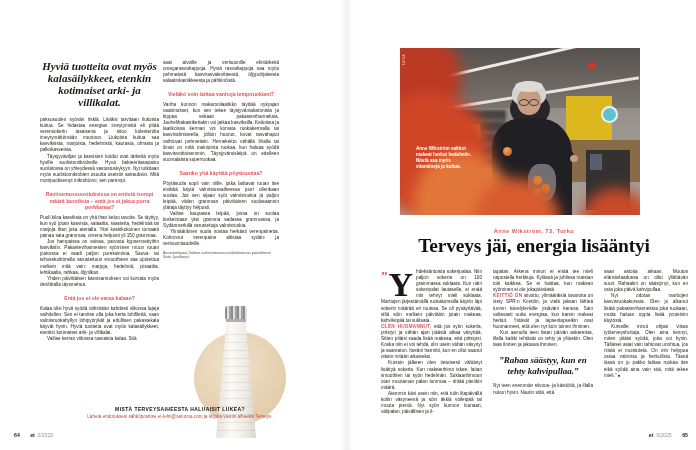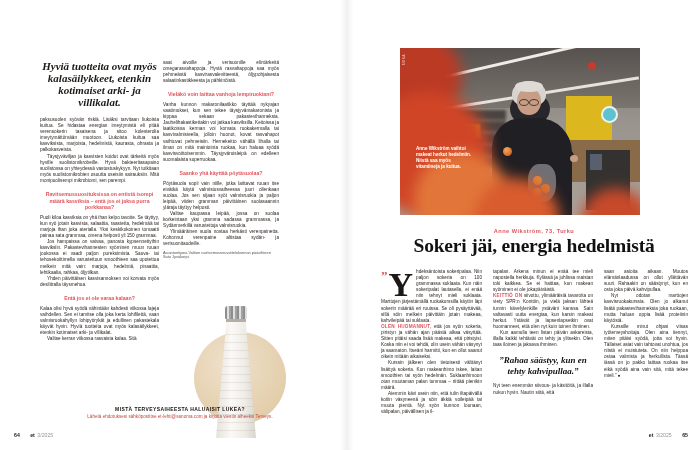--- a/index.html
+++ b/index.html
@@ -183,21 +183,21 @@
       <div class="fz fz3"></div>
       <div class="fz fz1"></div>
       <div class="fz fz2"></div>
       <div class="fz fz4"></div>
       <div class="fz fz5"></div>
       <figcaption class="photo-caption">Anne Wikström vaihtoi makeat herkut hedelmiin. Niistä saa myös vitamiineja ja kuitua.</figcaption>
       <div class="photo-credit">MIIKA</div>
     </figure>
 
     <div class="byline">Anne Wikström, 73, Turku</div>
-    <h1 class="headline">Sokeri jäi, energia hedelmistä</h1>
+    <h1 class="headline">Terveys jäi, energia lisääntyi</h1>
 
     <div class="rp-col rp-col1">
       <p class="b noind">
         <span class="dropwrap"><span class="openq">”</span><span class="dropcap">Y</span></span><span>hdeksäntoista sokeripalaa. Niin paljon sokeria on 100 grammassa suklaata. Kun näin sokeripalat lautasella, ei enää niin tehnyt mieli suklaata. Marttojen järjestämällä ruokakurssilla käytiin läpi sokerin määrää eri ruuissa. Se oli pysäyttävää, sillä söin melkein päivittäin jotain makeaa, kahvileipää tai suklaata.</span>
       </p>
       <p class="b noind">
         <span class="leadin">OLEN HUOMANNUT,</span>
         <span>että jos syön sokeria, piristyn ja vähän ajan päästä alkaa väsyttää. Sitten pitäisi saada lisää makeaa, että piristyisi. Koska niin ei voi tehdä, olin usein vähän väsynyt ja saamaton. Itseäni harmitti, kun en ollut saanut oikein mitään aikaiseksi.</span>
       </p>
       <p class="b">Kurssin jälkeen olen tietoisesti välttänyt lisättyä sokeria. Kun makeanhimo iskee, laitan smoothien tai syön hedelmän. Suklaanhimoon otan muutaman palan tummaa – riittää pienikin määrä.</p>

